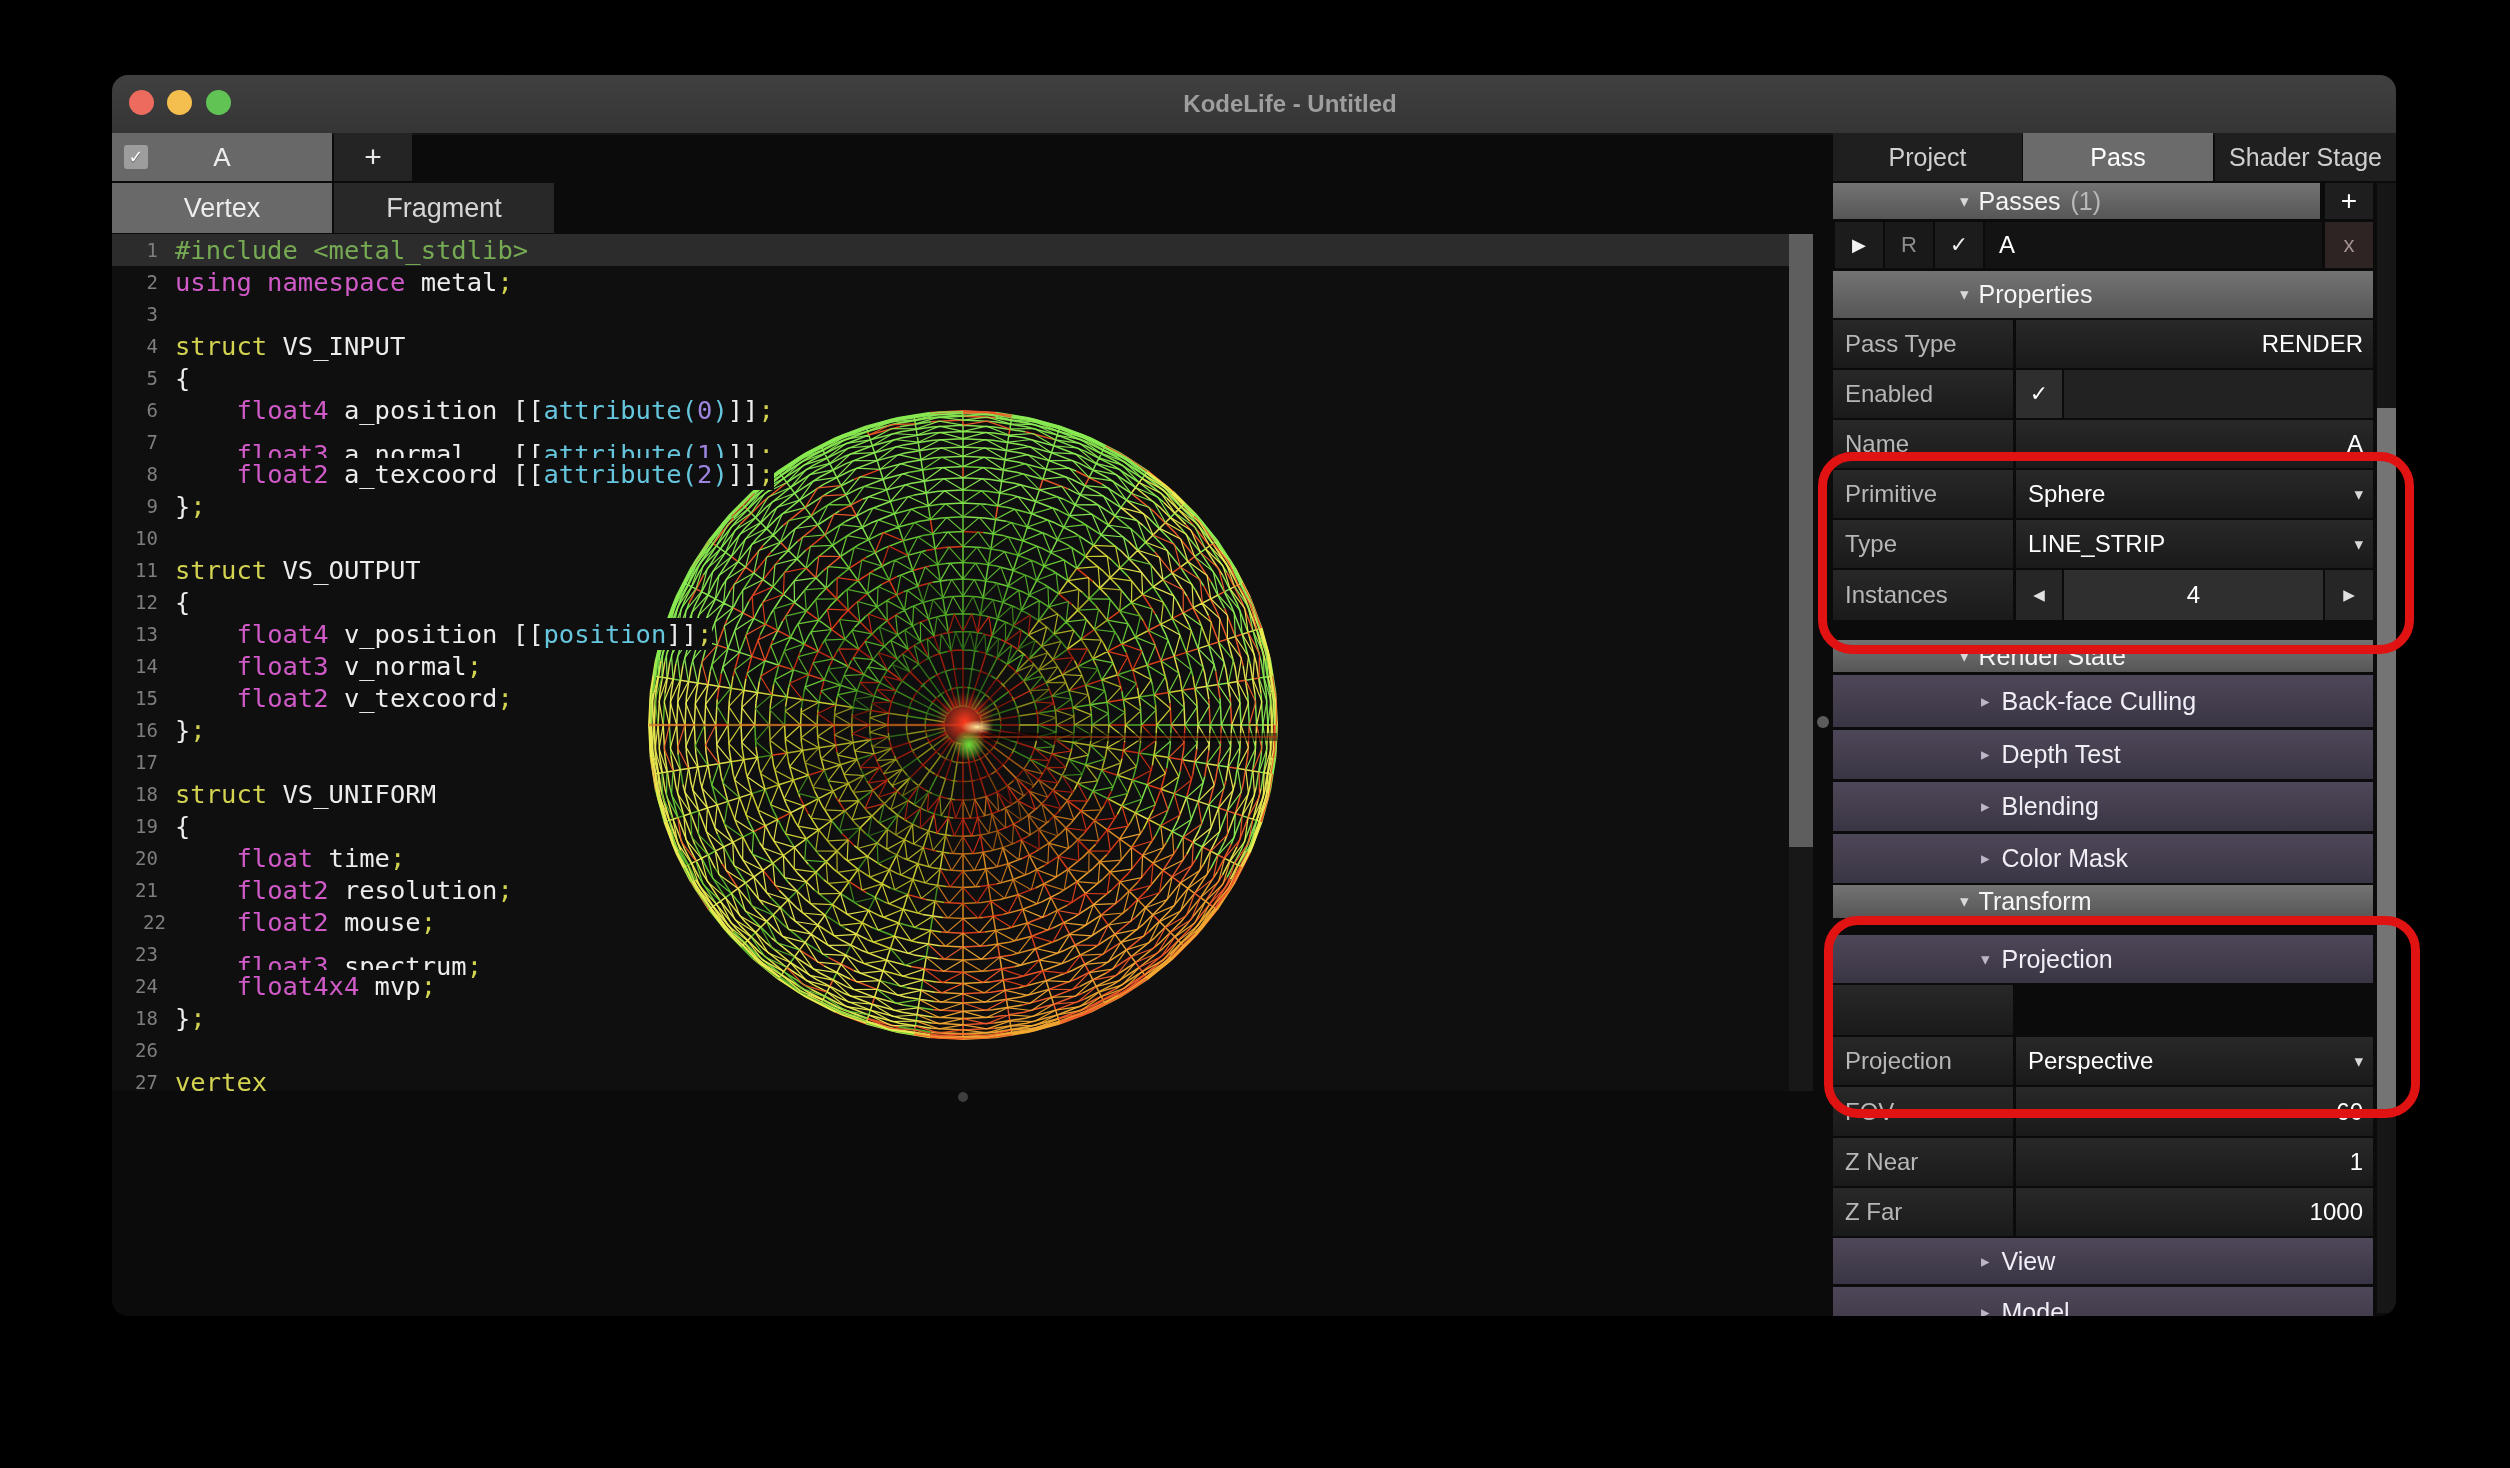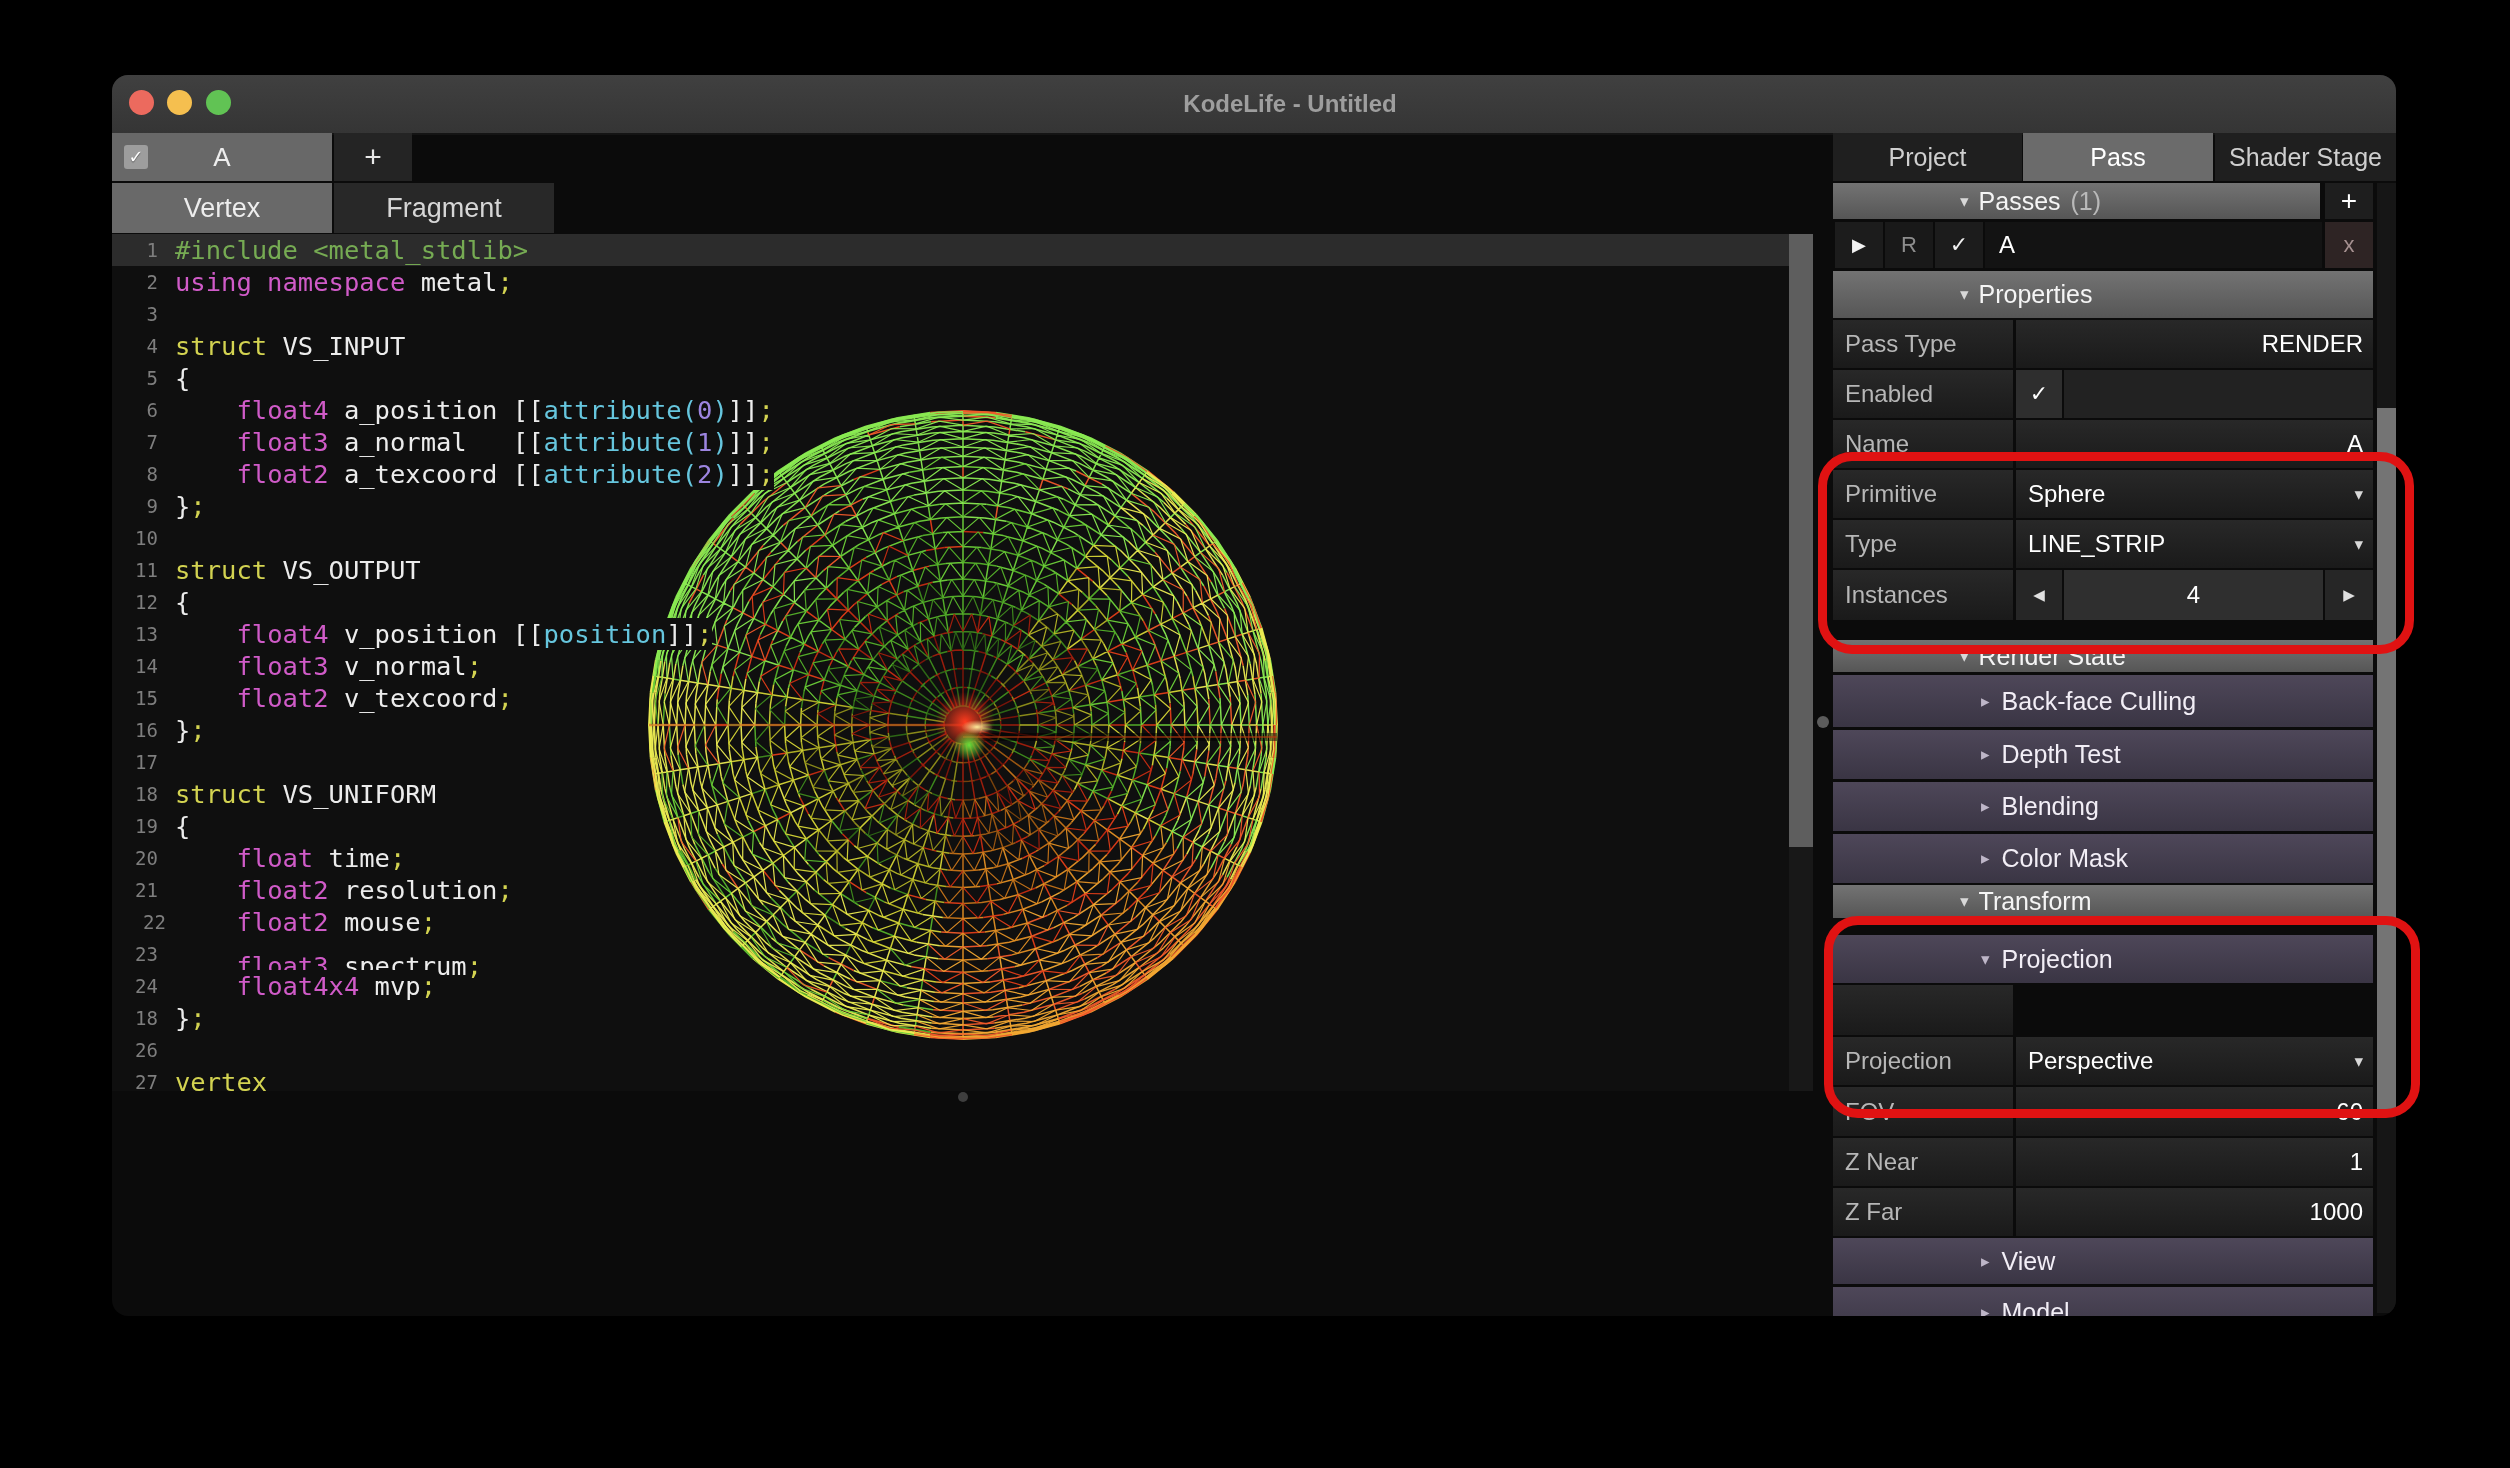--- a/index.html
+++ b/index.html
@@ -186,21 +186,21 @@
           <div class="gutter-num" style="top: 800px;">26</div>
           <div class="gutter-num" style="top: 832px;">27</div>
         </div>
       <div id="code">
           <div class="code-line l0" style="top: 0px;"><span class="tok-g">#include &lt;metal_stdlib&gt;</span></div>
           <div class="code-line" style="top: 32px;"><span class="tok-p">using namespace </span><span class="tok-w">metal</span><span class="tok-y">;</span></div>
           <div class="code-line" style="top: 64px;"></div>
           <div class="code-line" style="top: 96px;"><span class="tok-y">struct</span><span class="tok-w"> VS_INPUT</span></div>
           <div class="code-line" style="top: 128px;"><span class="tok-w">{</span></div>
           <div class="code-line" style="top: 160px;"><span class="tok-w">    </span><span class="tok-p">float4</span><span class="tok-w"> a_position </span><span class="tok-w">[[</span><span class="tok-c">attribute(</span><span class="tok-v">0</span><span class="tok-c">)</span><span class="tok-w">]]</span><span class="tok-y">;</span></div>
-          <div class="code-line" style="top: 192px; text-align: right;"><span class="tok-w">    </span><span class="tok-p">float3</span><span class="tok-w"> a_normal   </span><span class="tok-w">[[</span><span class="tok-c">attribute(</span><span class="tok-v">1</span><span class="tok-c">)</span><span class="tok-w">]]</span><span class="tok-y">;</span></div>
+          <div class="code-line" style="top: 204px; text-align: right;"><span class="tok-w">    </span><span class="tok-p">float3</span><span class="tok-w"> a_normal   </span><span class="tok-w">[[</span><span class="tok-c">attribute(</span><span class="tok-v">1</span><span class="tok-c">)</span><span class="tok-w">]]</span><span class="tok-y">;</span></div>
           <div class="code-line" style="top: 224px;"><span class="tok-w">    </span><span class="tok-p">float2</span><span class="tok-w"> a_texcoord </span><span class="tok-w">[[</span><span class="tok-c">attribute(</span><span class="tok-v">2</span><span class="tok-c">)</span><span class="tok-w">]]</span><span class="tok-y">;</span></div>
           <div class="code-line" style="top: 256px;"><span class="tok-w">}</span><span class="tok-y">;</span></div>
           <div class="code-line" style="top: 288px;"></div>
           <div class="code-line" style="top: 320px;"><span class="tok-y">struct</span><span class="tok-w"> VS_OUTPUT</span></div>
           <div class="code-line" style="top: 352px;"><span class="tok-w">{</span></div>
           <div class="code-line" style="top: 384px;"><span class="tok-w">    </span><span class="tok-p">float4</span><span class="tok-w"> v_position </span><span class="tok-w">[[</span><span class="tok-c">position</span><span class="tok-w">]]</span><span class="tok-y">;</span></div>
           <div class="code-line" style="top: 416px;"><span class="tok-w">    </span><span class="tok-p">float3</span><span class="tok-w"> v_normal</span><span class="tok-y">;</span></div>
           <div class="code-line" style="top: 448px;"><span class="tok-w">    </span><span class="tok-p">float2</span><span class="tok-w"> v_texcoord</span><span class="tok-y">;</span></div>
           <div class="code-line" style="top: 480px;"><span class="tok-w">}</span><span class="tok-y">;</span></div>
           <div class="code-line" style="top: 512px;"></div>

